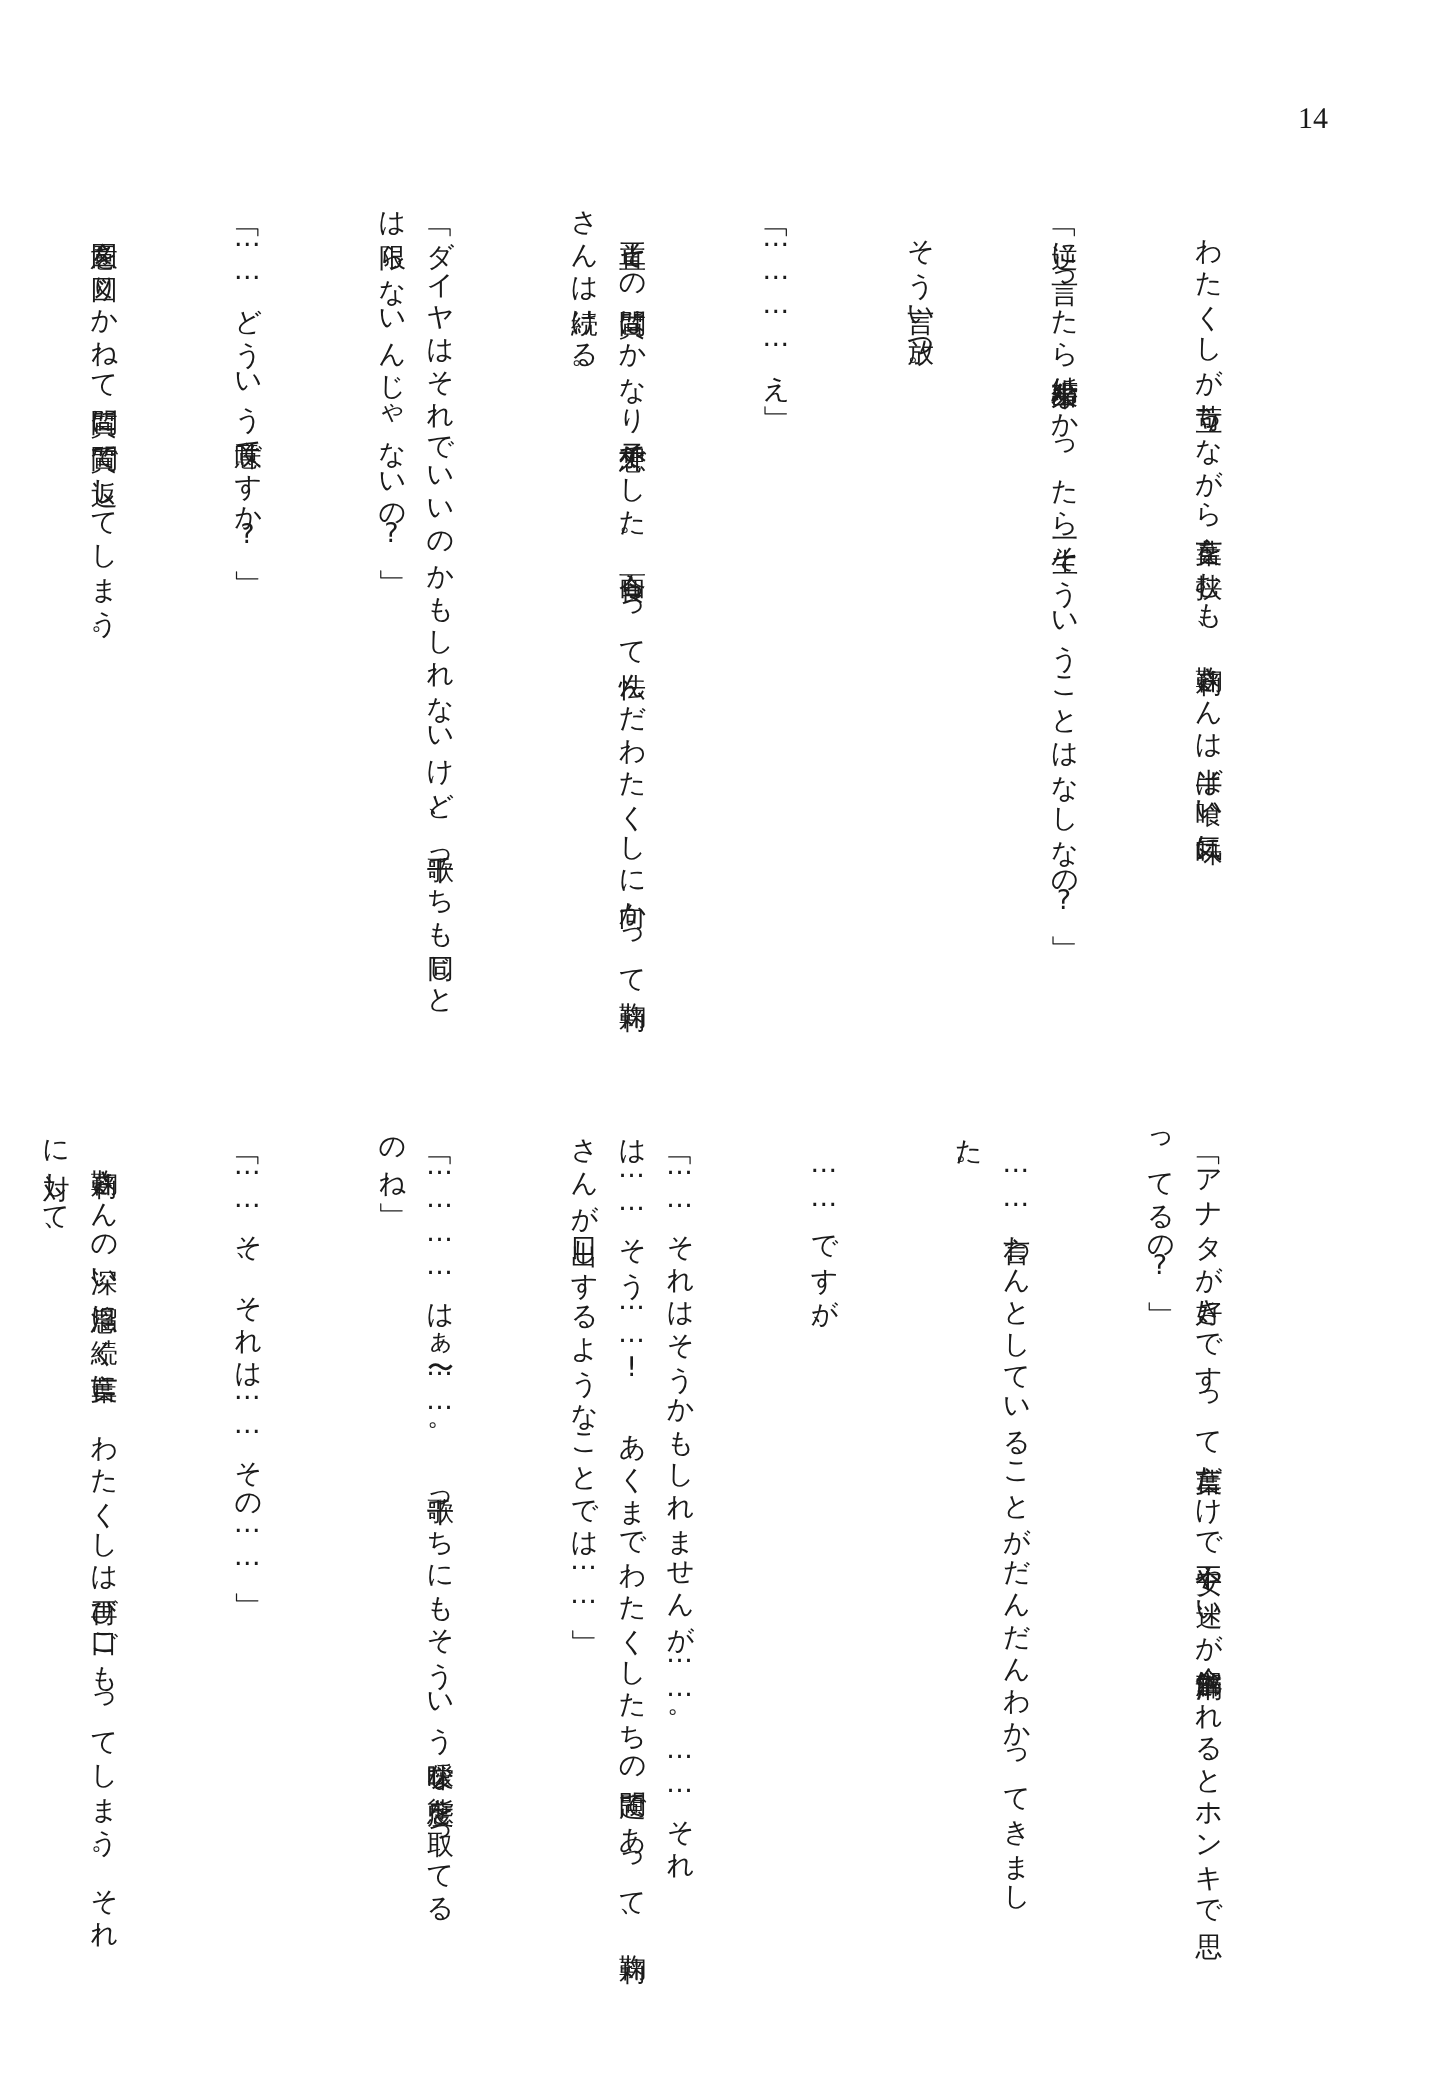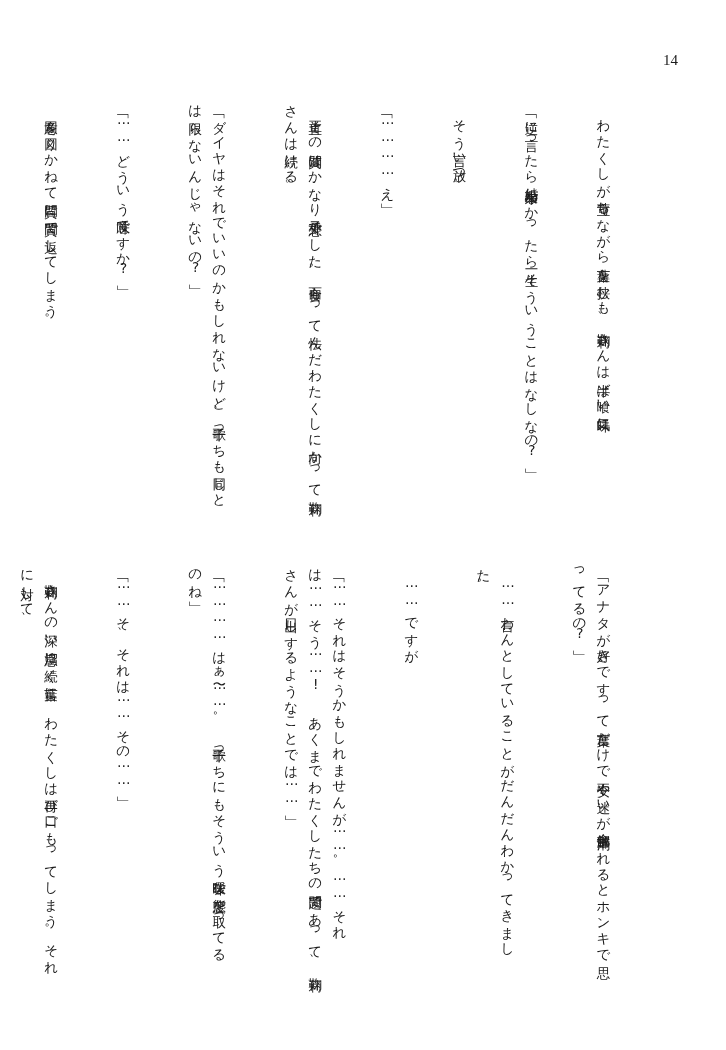--- a/index.html
+++ b/index.html
@@ -13,21 +13,21 @@
   .page {
     position: relative;
     width: 726px;
     height: 1050px;
     background: #ffffff;
     overflow: hidden;
   }
   .page-number {
     position: absolute;
     top: 52px;
-    right: 48px;
+    right: 62px;
     font-size: 15px;
     color: #1a1a1a;
     font-family: "Liberation Serif", serif;
   }
   
   .vtext-block {
     position: absolute;
     writing-mode: vertical-rl;
     text-orientation: upright;
     font-family: "DejaVu Sans", sans-serif;

